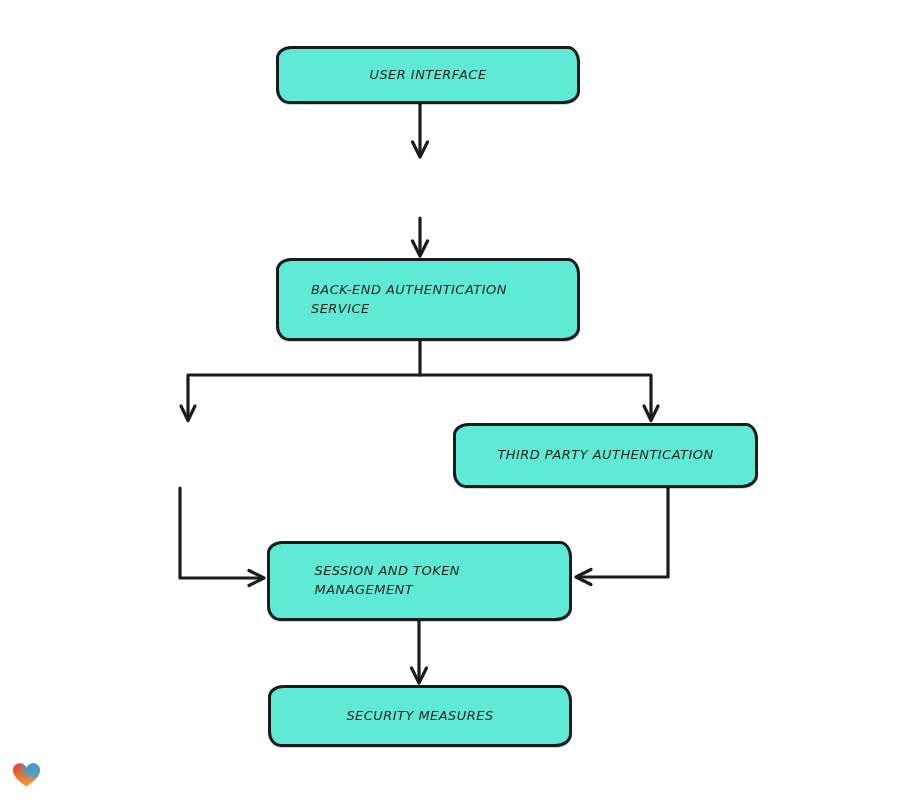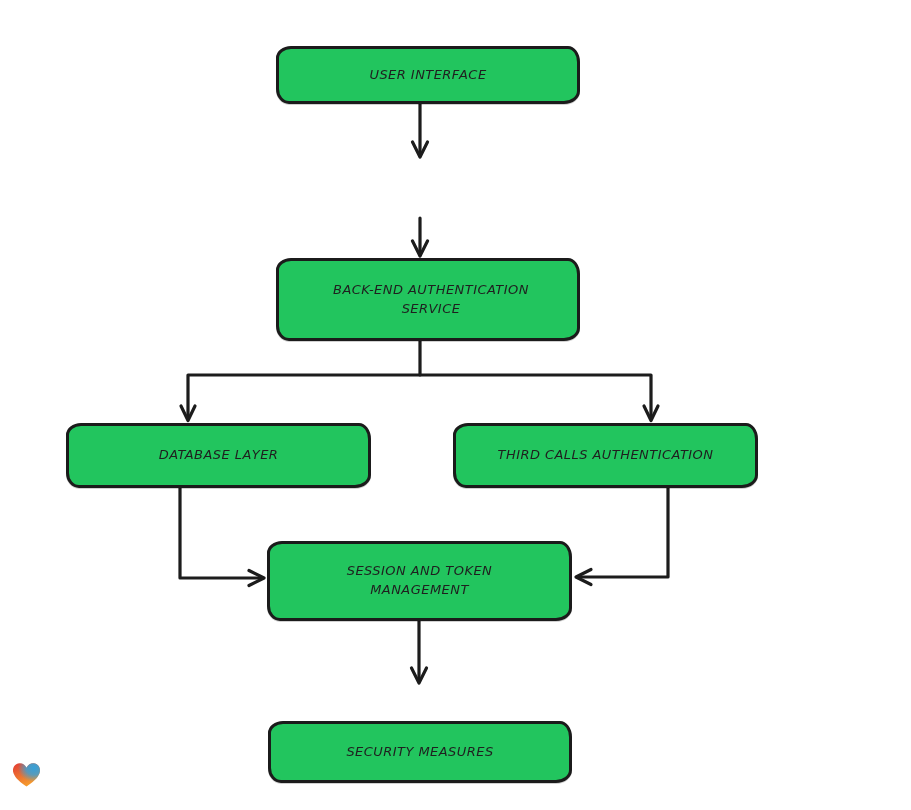--- a/index.html
+++ b/index.html
@@ -26,26 +26,26 @@
   .edges path {
     fill: none;
     stroke: #1c1c1c;
     stroke-width: 3.2;
     stroke-linecap: round;
     stroke-linejoin: round;
   }
   .node {
     position: absolute;
     box-sizing: border-box;
-    background: #22c55e;
+    background: #5eead4;
     border: 3.5px solid #1b1b1b;
     display: flex;
     align-items: center;
     justify-content: center;
-    text-align: center;
+    text-align: left;
     
     border-radius: 15px 12px 16px 13px / 12px 16px 13px 15px;
     box-shadow: 0 1px 0 rgba(0,0,0,0.18);
   }
   .node .label {
     font-size: 13px;
     font-style: italic; 
     letter-spacing: 0.45px;
     color: #1f1f1f;
     line-height: 1.45;
@@ -53,21 +53,21 @@
   }
   
   .n-ui       { left: 276px; top: 46px;  width: 304px; height: 58px; }
   .n-api      { left: 276px; top: 160px; width: 304px; height: 58px; }
   .n-backend  { left: 276px; top: 258px; width: 304px; height: 83px; padding-left: 6px; }
   .n-backend .label { max-width: 240px; }
   .n-db       { left: 66px;  top: 423px; width: 305px; height: 65px; }
   .n-third    { left: 453px; top: 423px; width: 305px; height: 65px; }
   .n-session  { left: 267px; top: 541px; width: 305px; height: 80px; }
   .n-session .label { max-width: 210px; }
-  .n-security { left: 268px; top: 685px; width: 304px; height: 62px; margin-top: 36px; }
+  .n-security { left: 268px; top: 685px; width: 304px; height: 62px; }
   .logo {
     position: absolute;
     left: 11px;
     top: 759px;
     width: 31px;
     height: 31px;
   }
 </style>
 </head>
 <body>
@@ -107,26 +107,23 @@
 
   <div class="node n-ui">
     <span class="label">USER INTERFACE</span>
   </div>
 
 
   <div class="node n-backend">
     <span class="label">BACK-END AUTHENTICATION SERVICE</span>
   </div>
 
-  <div class="node n-db">
-    <span class="label">DATABASE LAYER</span>
-  </div>
 
   <div class="node n-third">
-    <span class="label">THIRD CALLS AUTHENTICATION</span>
+    <span class="label">THIRD PARTY AUTHENTICATION</span>
   </div>
 
   <div class="node n-session">
     <span class="label">SESSION AND TOKEN MANAGEMENT</span>
   </div>
 
   <div class="node n-security">
     <span class="label">SECURITY MEASURES</span>
   </div>
 

